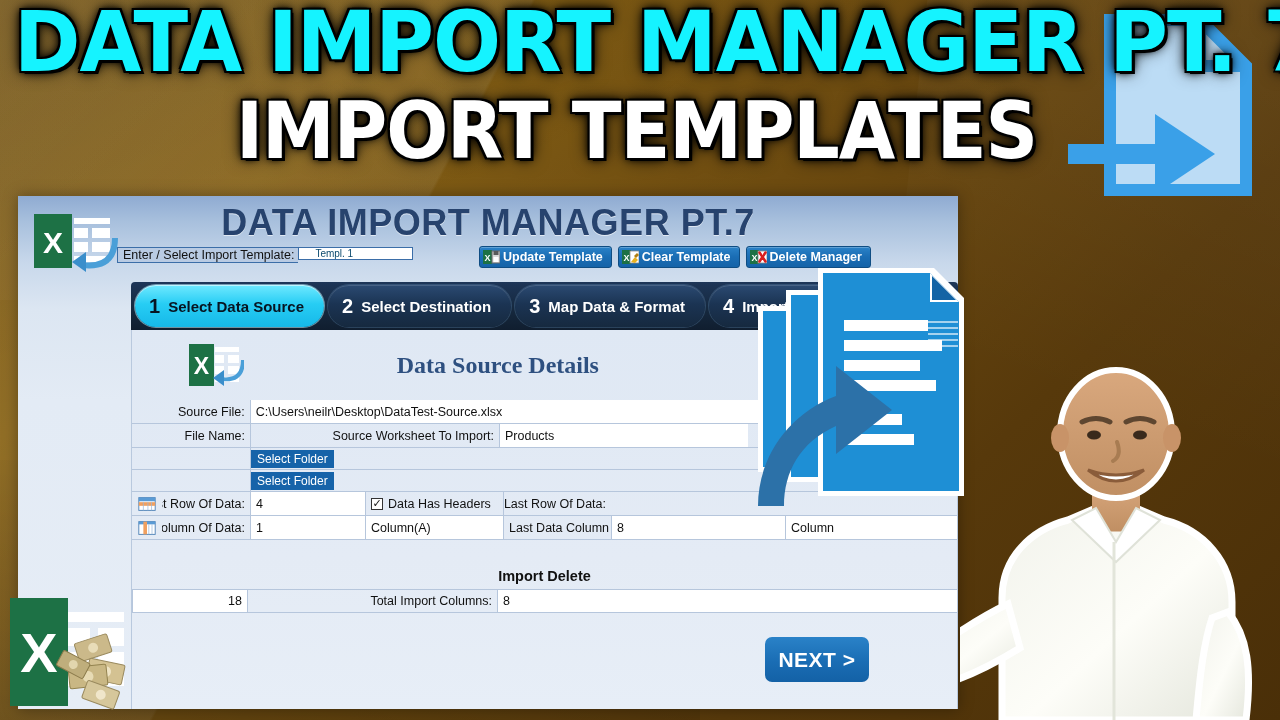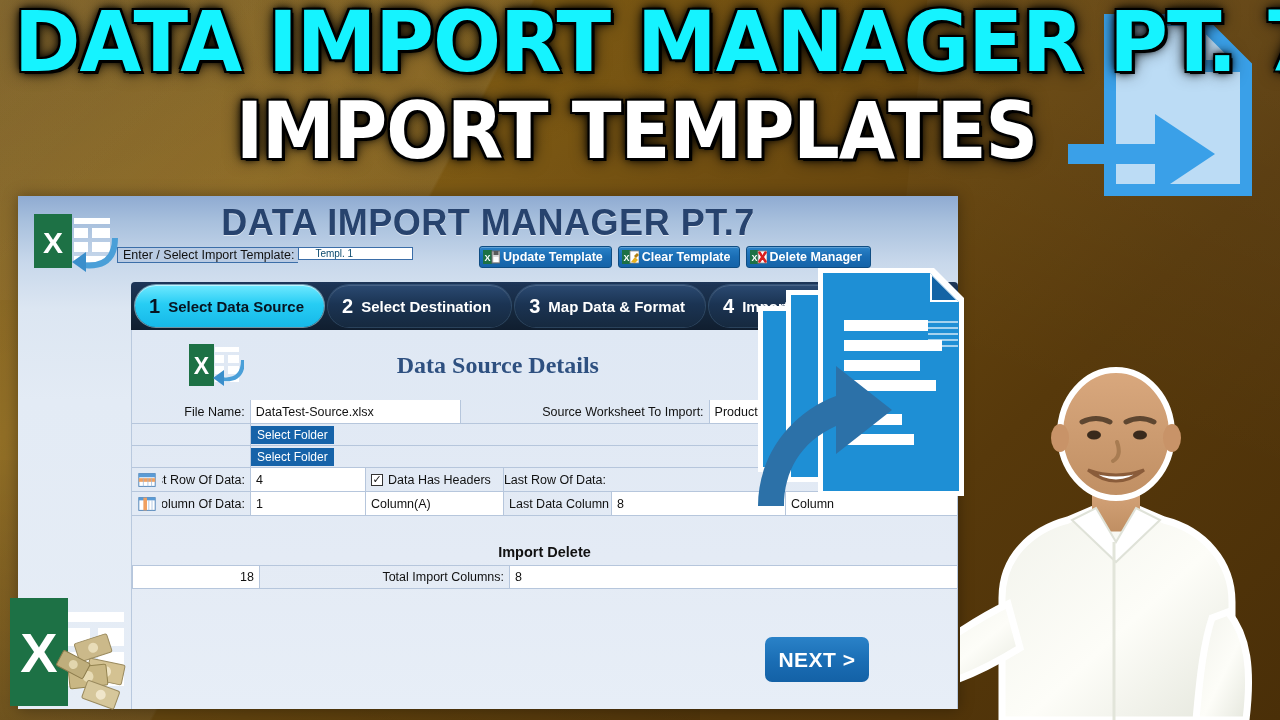--- a/index.html
+++ b/index.html
@@ -391,24 +391,31 @@
         </g>
         <path d="M33 36 q20 3 20 -17 l4 0 q0 24 -24 21 z" fill="#4a9fd8"></path>
         <path d="M36 29 L25 37 L36 45 Z" fill="#3a8ecb"></path>
       </svg>
       <div id="section-title">Data Source Details</div>
       <div id="select-source-btn">Select Data Source</div>
     </div>
 
     <div id="grid">
 
+      <div class="grow tall">
+        <div class="cell lbl" style="width:118px">Source File:</div>
+        <div class="cell val" style="width:540px">C:\Users\neilr\Desktop\DataTest-Source.xlsx</div>
+        <div class="cell plain sep" style="width:169px">
+          <span class="chk"></span>
+          <span>Dyn</span>
+        </div>
+      </div>
 
       <div class="grow tall">
         <div class="cell lbl" style="width:118px">File Name:</div>
-        <div class="cell val" style="width:211px">DataTest-Source.xlsx</div>
         <div class="cell lbl sep" style="width:249px">Source Worksheet To Import:</div>
         <div class="cell val" style="width:249px">Products</div>
       </div>
 
       <div class="grow">
         <div class="cell plain" style="width:118px"></div>
         <div class="cell plain sep" style="width:211px; padding:0">
           <span class="folder-btn">Select Folder</span>
         </div>
         <div class="cell plain" style="flex:1"></div>
@@ -455,21 +462,21 @@
         <div class="cell plain sep" style="width:108px">Last Data Column</div>
         <div class="cell val" style="width:174px">8</div>
         <div class="cell val" style="flex:1">Column</div>
       </div>
 
       <div class="grow" style="border-bottom:none"></div>
 
       <div id="import-details-title">Import Delete</div>
 
       <div class="grow tall" style="border-top:1px solid #b6c6dc">
-        <div class="cell val rt" style="width:127px">18</div>
+        <div class="cell val rt" style="width:115px">18</div>
         <div class="cell lbl sep" style="width:250px">Total  Import Columns:</div>
         <div class="cell val" style="flex:1">8</div>
       </div>
       <div class="grow" style="border-bottom:none"></div>
     </div>
 
     <div id="next-btn">NEXT &gt;</div>
   </div>
 </div>
 

